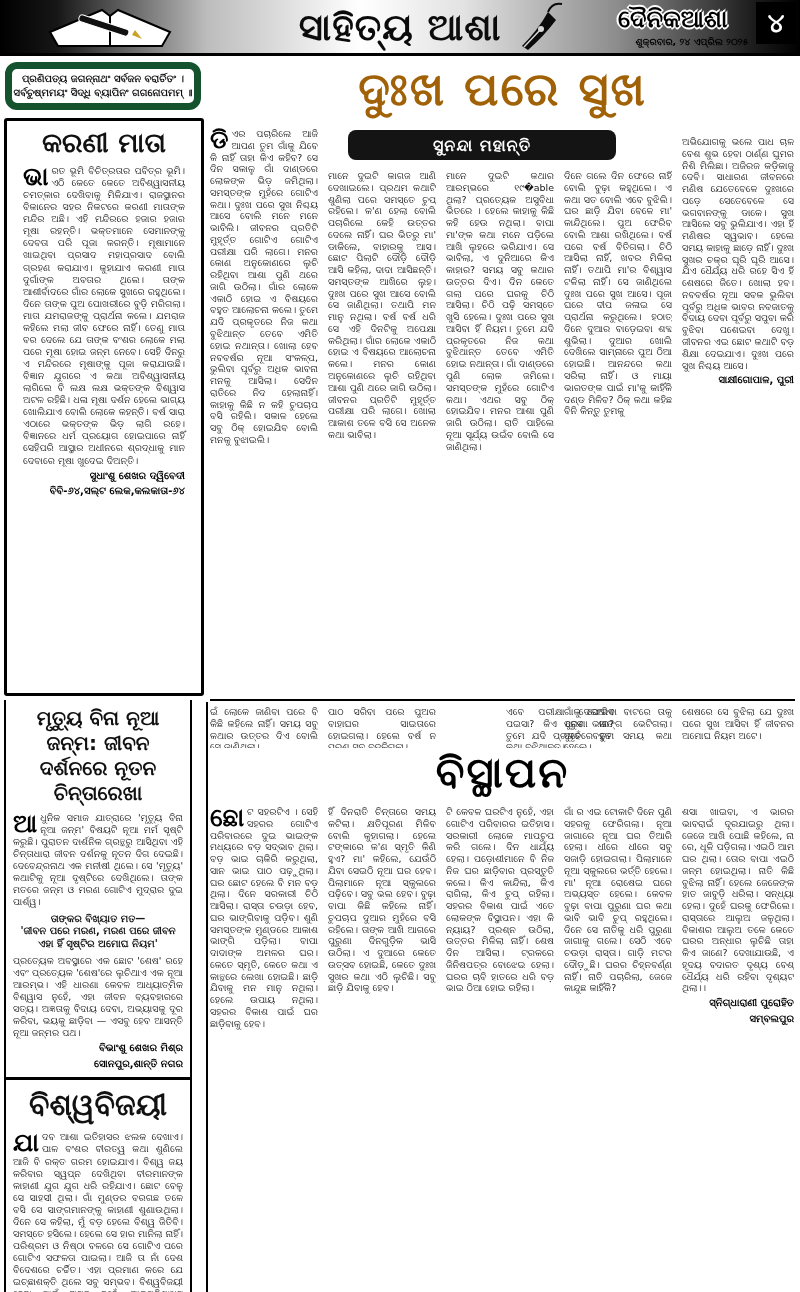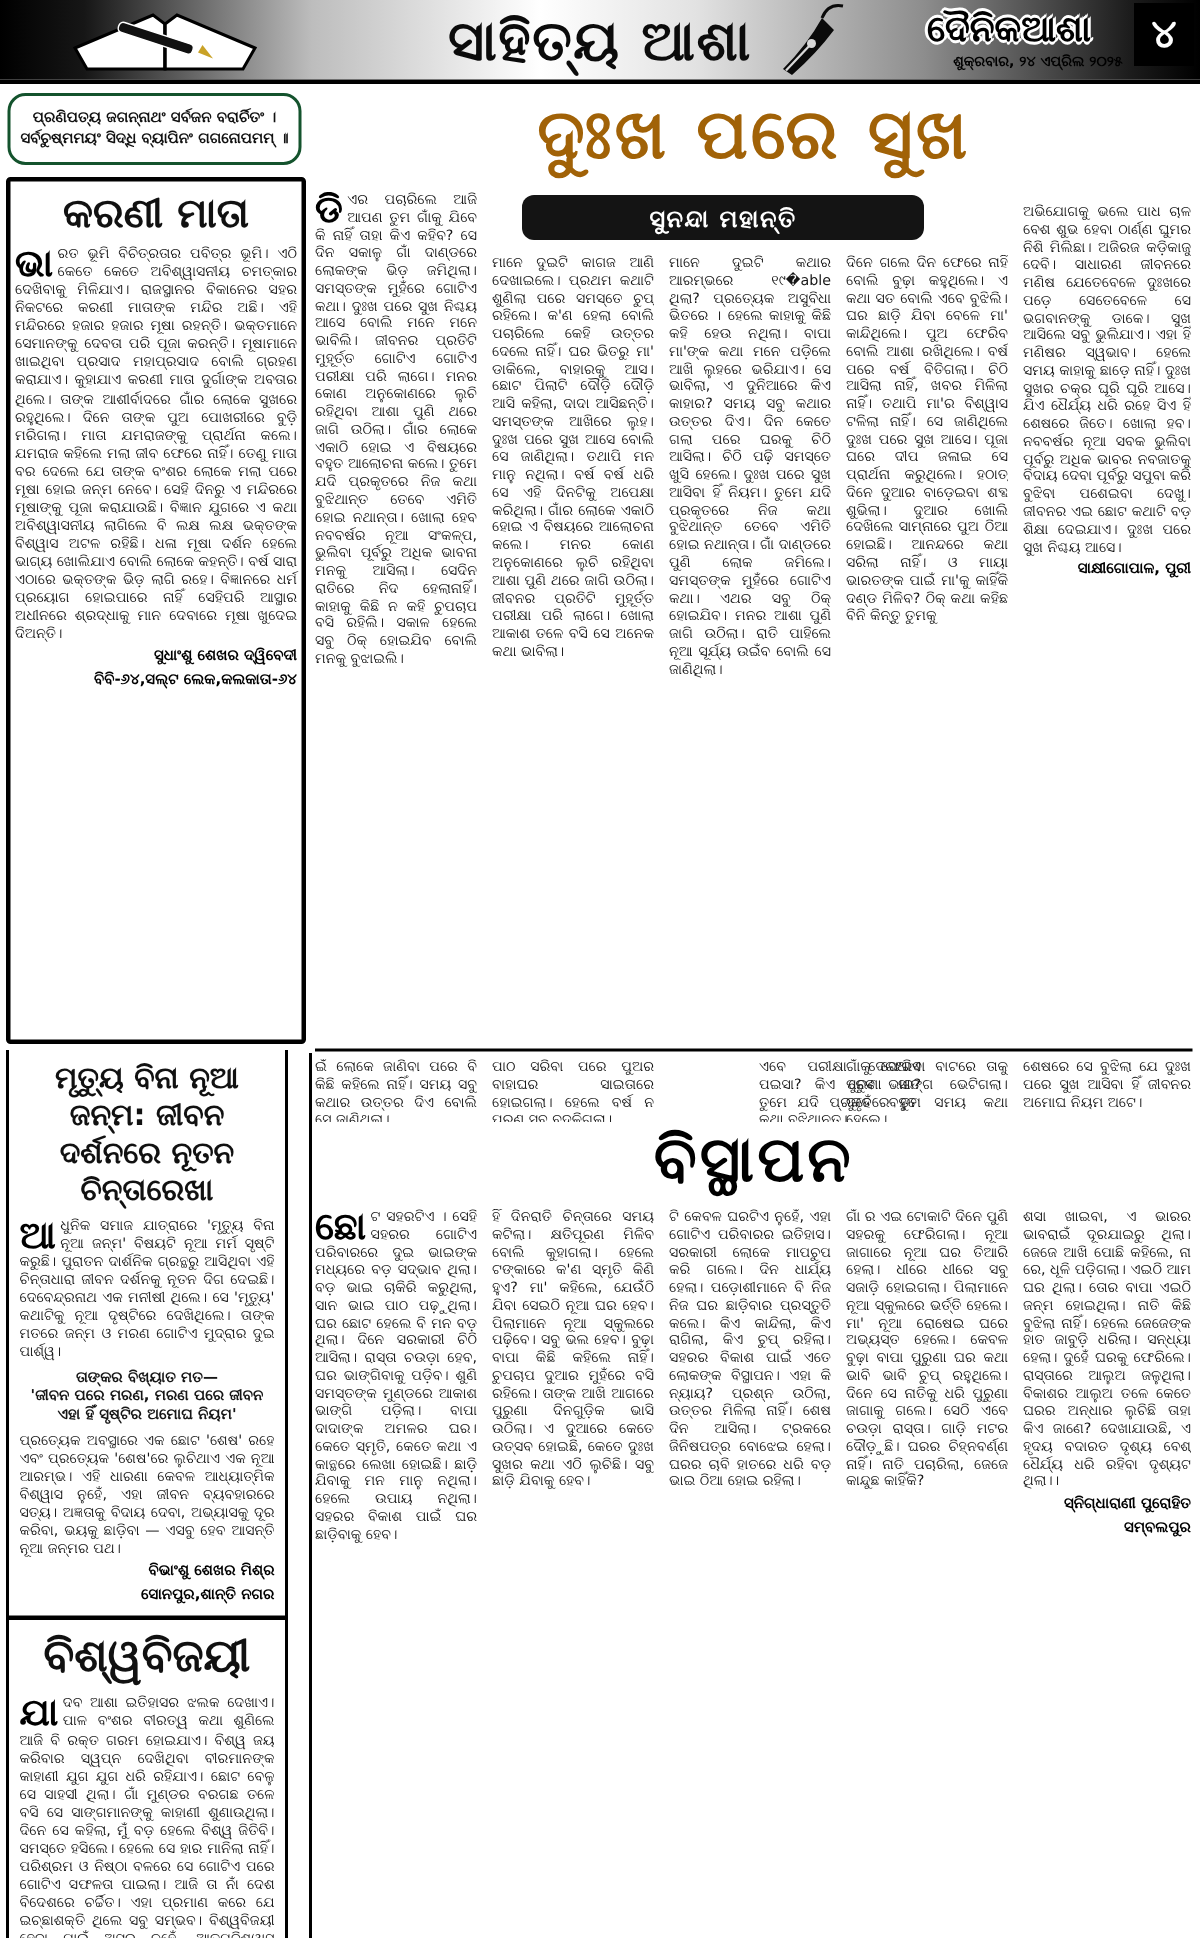--- a/index.html
+++ b/index.html
@@ -31,21 +31,21 @@
     font-size:9.5px;font-weight:700;color:#000;
   }
   .page-number-box{
     position:absolute;right:4px;top:2px;width:40px;height:42px;
     background:#000;color:#fff;font-size:26px;font-weight:800;
     display:flex;align-items:center;justify-content:center;
   }
   
   .quote-box{
     position:absolute;left:5px;top:62px;width:196px;height:48px;
-    border:2px solid #14532d;border-radius:12px;box-sizing:border-box;
+    border:7px solid #14532d;border-radius:12px;box-sizing:border-box;
     display:flex;flex-direction:column;align-items:center;justify-content:center;
     font-size:10px;font-weight:700;text-align:center;line-height:1.45;
   }
   
   .main-headline{
     position:absolute;left:215px;top:62px;width:575px;
     font-size:46px;font-weight:800;text-align:center;color:#a16207;
     letter-spacing:2px;white-space:nowrap;
   }
   .author-box{
@@ -68,21 +68,21 @@
   
   .bottom-headline{
     position:absolute;left:210px;top:748px;width:585px;
     font-size:42px;font-weight:800;text-align:center;color:#000;letter-spacing:2px;
   }
   .vsep{position:absolute;left:206px;top:702px;width:2px;height:590px;background:#000;}
   
   .art1-box{
     position:absolute;left:4px;top:118px;width:200px;height:578px;
     border:3px solid #000;border-radius:3px;box-sizing:border-box;
-    padding:4px 3px;overflow:hidden;
+    padding:4px 16px;overflow:hidden;
   }
   .art1-headline{font-size:27px;font-weight:800;text-align:center;margin:2px 0 6px 0;}
   .left-body{font-size:9.5px;line-height:1.27;text-align:justify;color:#161616;}
   .left-wrap{
     position:absolute;left:4px;top:700px;width:188px;height:592px;
     border-left:2px solid #000;border-right:2px solid #000;box-sizing:border-box;
     padding:4px 7px;overflow:hidden;
   }
   .art2-headline{font-size:20px;font-weight:800;text-align:center;line-height:1.25;margin:2px 0 6px 0;}
   .quote-block{text-align:center;font-weight:700;font-size:10px;margin:4px 0;}

